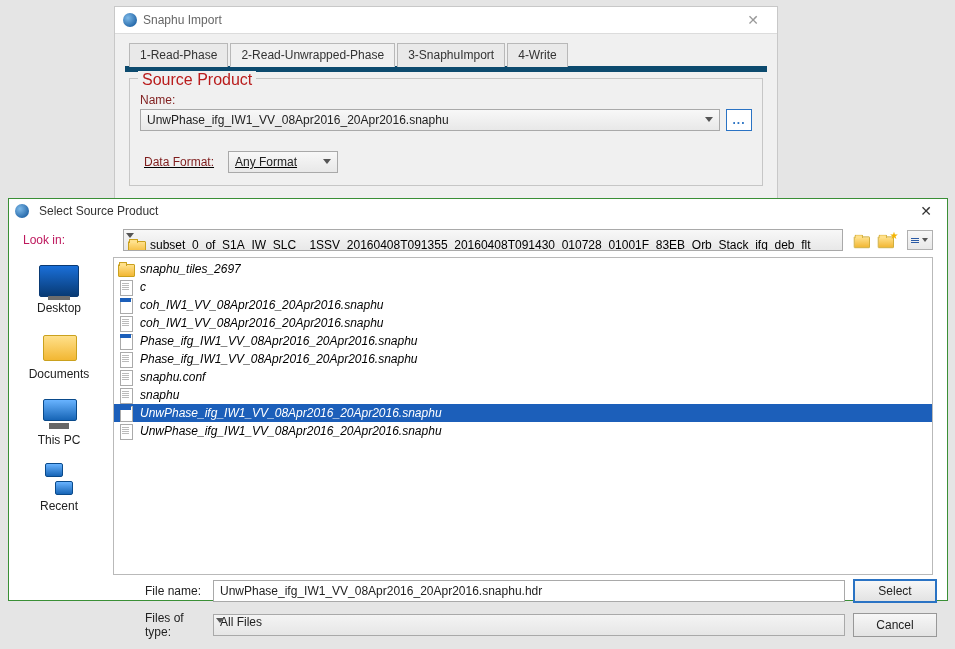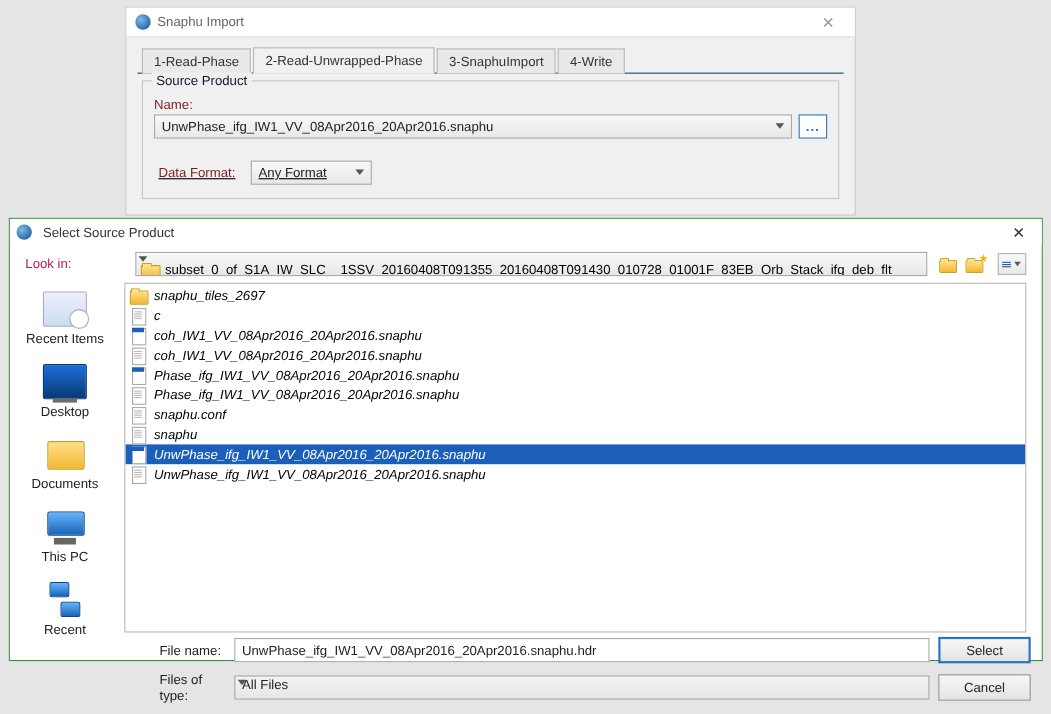--- a/index.html
+++ b/index.html
@@ -18,36 +18,36 @@
     width: 14px; height: 14px; border-radius: 50%;
     background: radial-gradient(circle at 35% 35%, #7db9e8 0%, #2b6dad 70%);
     margin-right: 6px;
   }
   .ttl { color: #666; font-size: 12px; flex: 1; }
   .close-x { width: 32px; text-align: center; color: #999; cursor: pointer; font-size: 14px; line-height: 14px; }
 
   .win1 .client { padding: 8px 10px 14px 10px; }
 
   
-  .tabbar { display: flex; align-items: flex-end; border-bottom: 1px solid #0c4a6e; padding-left: 4px; }
+  .tabbar { display: flex; border-bottom: 6px solid #0c4a6e; padding-left: 4px; }
   .tab {
     padding: 4px 10px; border: 1px solid #b8b8b8; border-bottom: none;
     background: #e9e9e9; margin-right: 2px; position: relative; top: 1px;
     color: #333; cursor: pointer;
   }
   .tab.active { background: #f0f0f0; border-bottom: 1px solid #f0f0f0; }
 
   
   .group {
     border: 1px solid #c6c6c6; margin: 6px 4px 0 4px; padding: 10px 10px 12px 10px;
     position: relative;
   }
   .group-legend {
     position: absolute; top: -8px; left: 8px; padding: 0 4px; background: #f0f0f0;
-    color: #0f172a; font-size: 12px;
+    color: #b91c1c; font-size: 16px;
   }
   .lbl { color: #7f1d1d; margin: 4px 0 2px 0; display: block; }
   .row { display: flex; align-items: center; gap: 6px; }
   .combo {
     flex: 1; display: flex; align-items: center; height: 22px;
     background: #fff; border: 1px solid #a9a9a9;
     background: linear-gradient(#f8f8f8,#e8e8e8);
     padding: 0 20px 0 6px; position: relative; color: #222;
   }
   .combo .chev {
@@ -254,24 +254,20 @@
           <span></span>
           <span></span>
         </span>
       <span class="mini-chev"></span>
     </span>
   </div>
 
   <div class="chooser-body">
     <div class="places" id="places">
         <div class="place">
-          <div class="pic pic-recent"></div>
-          <span>Recent Items</span>
-        </div>
-        <div class="place">
           <div class="pic pic-desktop"></div>
           <span>Desktop</span>
         </div>
         <div class="place">
           <div class="pic pic-docs"></div>
           <span>Documents</span>
         </div>
         <div class="place">
           <div class="pic pic-pc"></div>
           <span>This PC</span>

